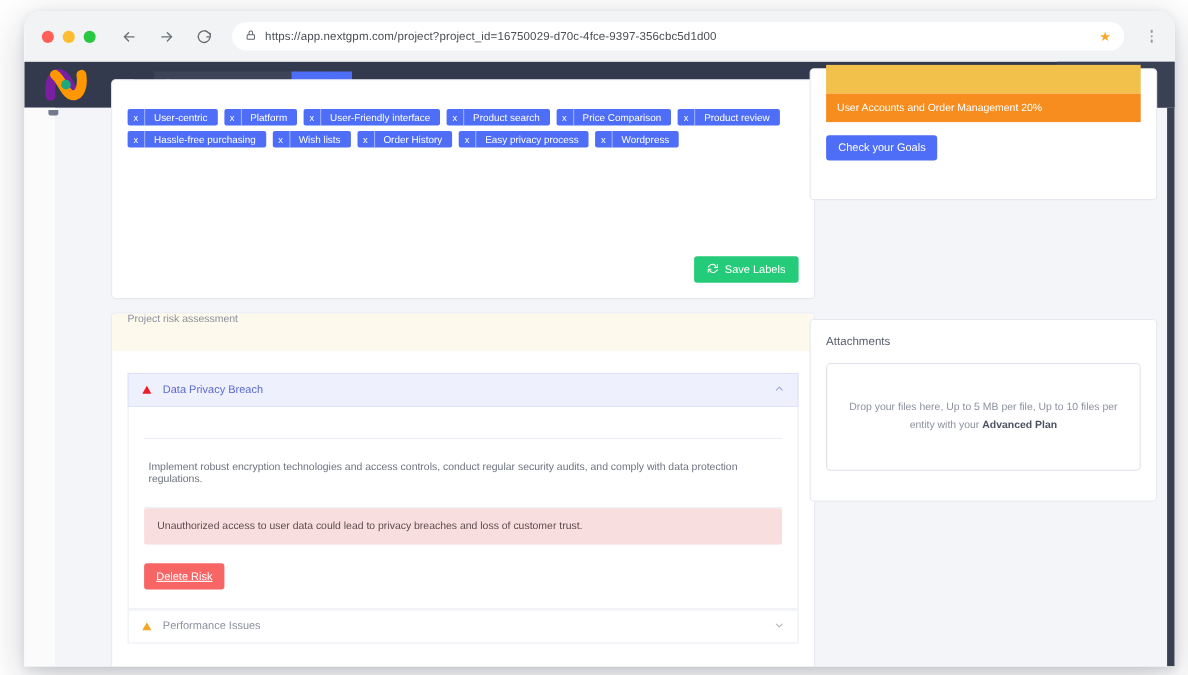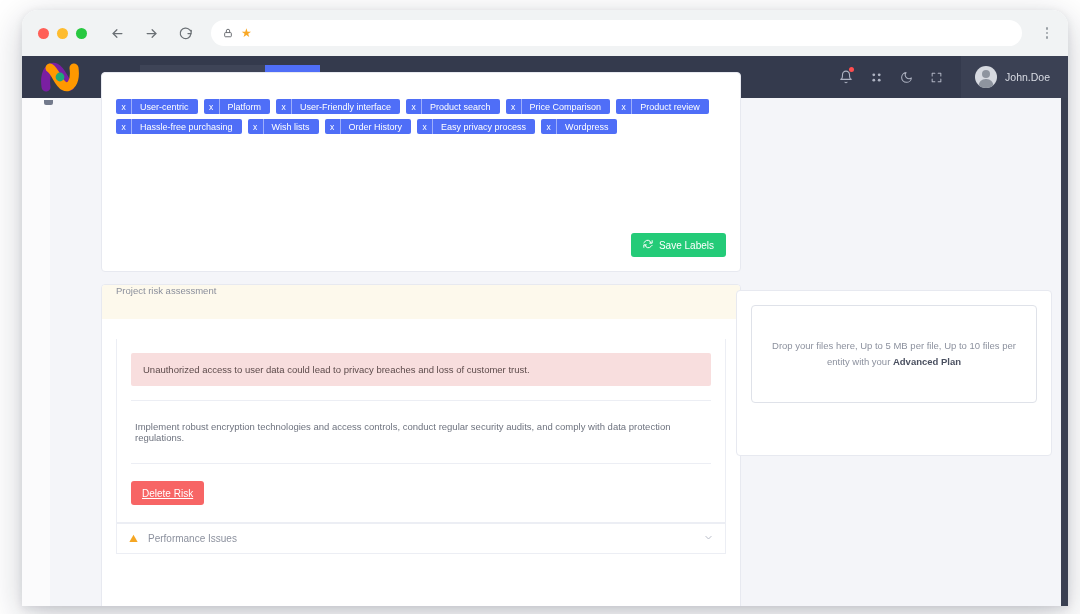--- a/index.html
+++ b/index.html
@@ -307,20 +307,21 @@
       </span>
     </div>
 
     <div id="url-bar">
       <span style="color:#5f6368;">
         <svg width="10" height="10" viewBox="0 0 24 24" fill="none" stroke="currentColor" stroke-width="2.2">
             <rect x="4" y="11" width="16" height="10" rx="2"></rect>
             <path d="M8 11V7a4 4 0 0 1 8 0v4"></path>
           </svg>
       </span>
+      <span id="url-text">https://app.nextgpm.com/project?project_id=16750029-d70c-4fce-9397-356cbc5d1d00</span>
       <span class="star-icon">★</span>
     </div>
 
     <div id="kebab-menu">
       <i></i>
         <i></i>
         <i></i>
     </div>
   </div>
 
@@ -452,31 +453,53 @@
                   <polyline points="22 4 22 10 16 10"></polyline>
                   <polyline points="2 20 2 14 8 14"></polyline>
                   <path d="M19 9a8 8 0 0 0-14-3L2 9"></path>
                   <path d="M5 15a8 8 0 0 0 14 3l3-3"></path>
                 </svg>
             </span>
             <span>Save Labels</span>
           </button>
         </div>
 
+        <div id="goals-card">
+          <div class="progress-strip" id="progress-1">
+            <span></span>
+          </div>
+          <div class="progress-strip" id="progress-2">
+            <span>User Accounts and Order Management 20%</span>
+          </div>
+          <button id="check-goals-btn">Check your Goals</button>
+        </div>
 
         <div id="risk-card">
           <div id="risk-card-header">
             <span>Project risk assessment</span>
           </div>
           <div id="risk-card-body">
 
+            <div class="risk-row expanded">
+              <span class="tri">
+                <svg width="9" height="9" viewBox="0 0 24 24" fill="#ec1c24">
+                    <path d="M12 2 L23 21 L1 21 Z"></path>
+                  </svg>
+              </span>
+              <span class="rlabel">Data Privacy Breach</span>
+              <span class="chev">
+                <svg width="9" height="9" viewBox="0 0 24 24" fill="none" stroke="currentColor" stroke-width="2.6" stroke-linecap="round" stroke-linejoin="round">
+                    <polyline points="5 15 12 8 19 15"></polyline>
+                  </svg>
+              </span>
+            </div>
 
             <div id="risk-detail">
+              <div id="risk-mitigation">Implement robust encryption technologies and access controls, conduct regular security audits, and comply with data protection regulations.</div>
               <div id="risk-desc">Unauthorized access to user data could lead to privacy breaches and loss of customer trust.</div>
-              <div id="risk-mitigation">Implement robust encryption technologies and access controls, conduct regular security audits, and comply with data protection regulations.</div>
               <button id="delete-risk-btn">Delete Risk</button>
             </div>
 
             <div class="risk-row">
               <span class="tri">
                 <svg width="9" height="9" viewBox="0 0 24 24" fill="#f5a623">
                     <path d="M12 2 L23 21 L1 21 Z"></path>
                   </svg>
               </span>
               <span class="rlabel">Performance Issues</span>
@@ -484,20 +507,21 @@
                 <svg width="9" height="9" viewBox="0 0 24 24" fill="none" stroke="currentColor" stroke-width="2.6" stroke-linecap="round" stroke-linejoin="round">
                     <polyline points="5 9 12 16 19 9"></polyline>
                   </svg>
               </span>
             </div>
 
           </div>
         </div>
 
         <div id="attachments-card">
+          <div id="attachments-title">Attachments</div>
           <div id="dropzone">
             <div id="dropzone-text">
               <span>Drop your files here, Up to 5 MB per file, Up to 10 files per entity with your </span><b>Advanced Plan</b>
             </div>
           </div>
         </div>
 
       </div>
 
       <div id="page-scrollbar-dark"></div>

